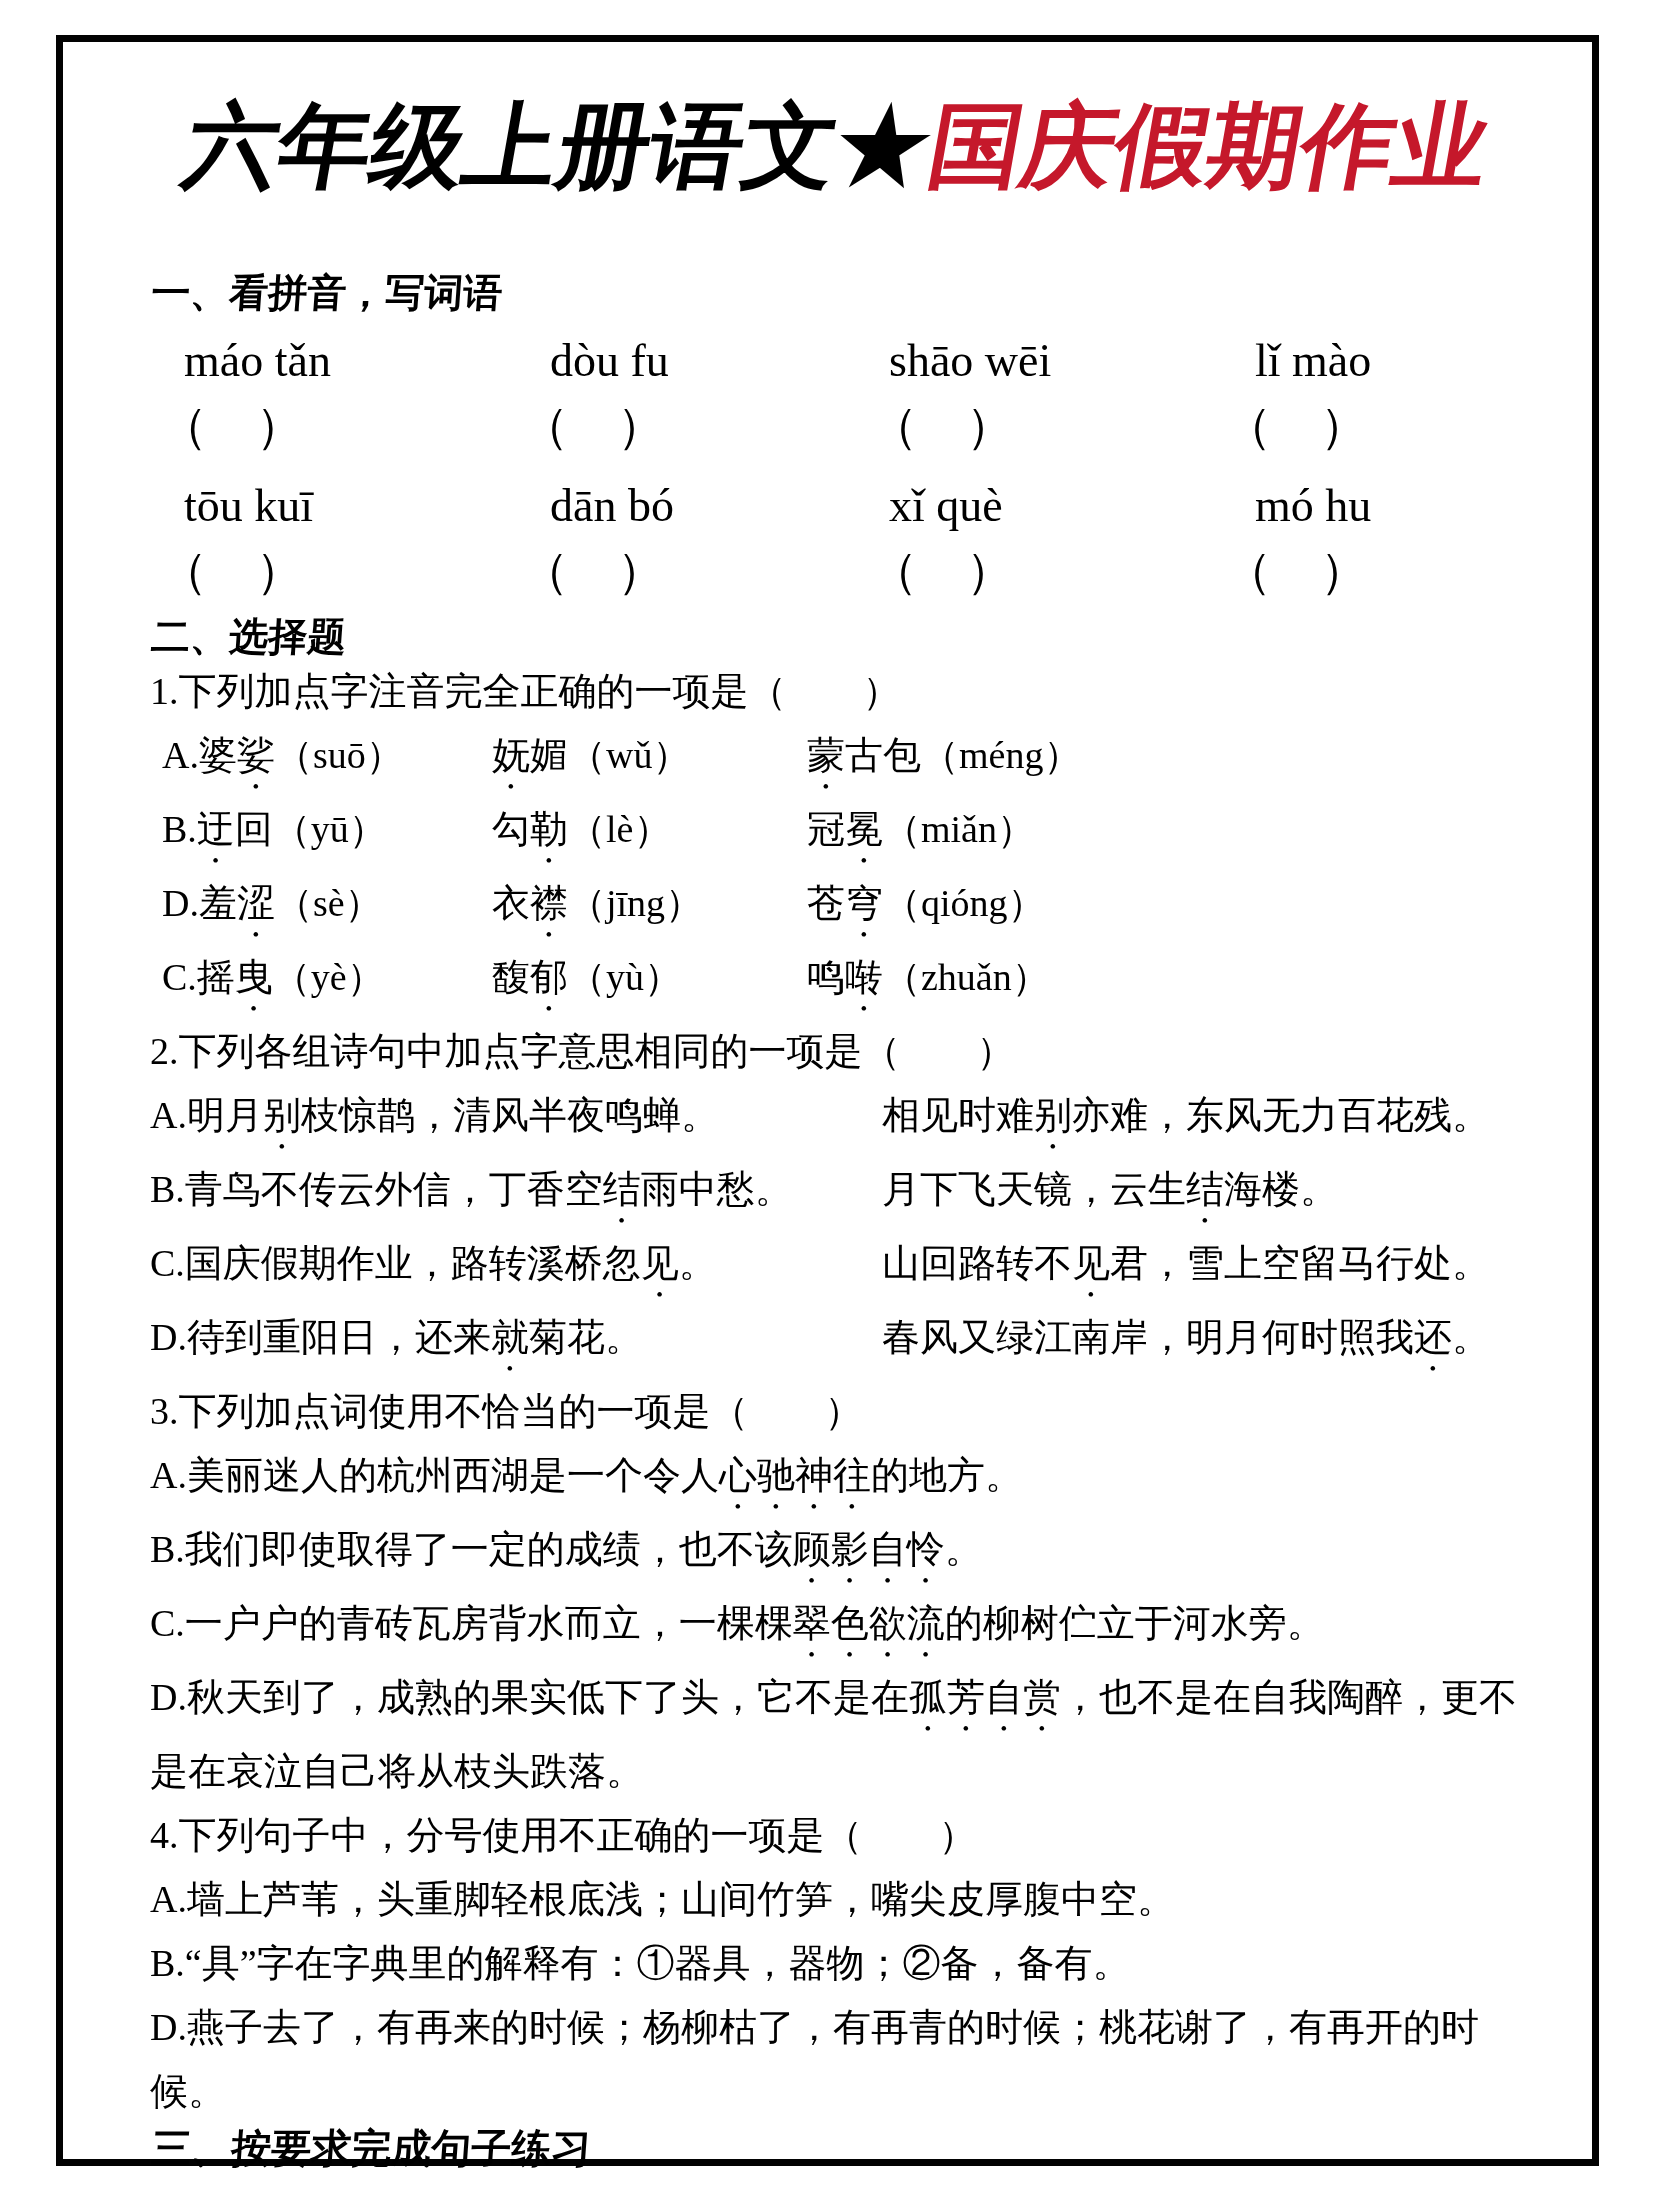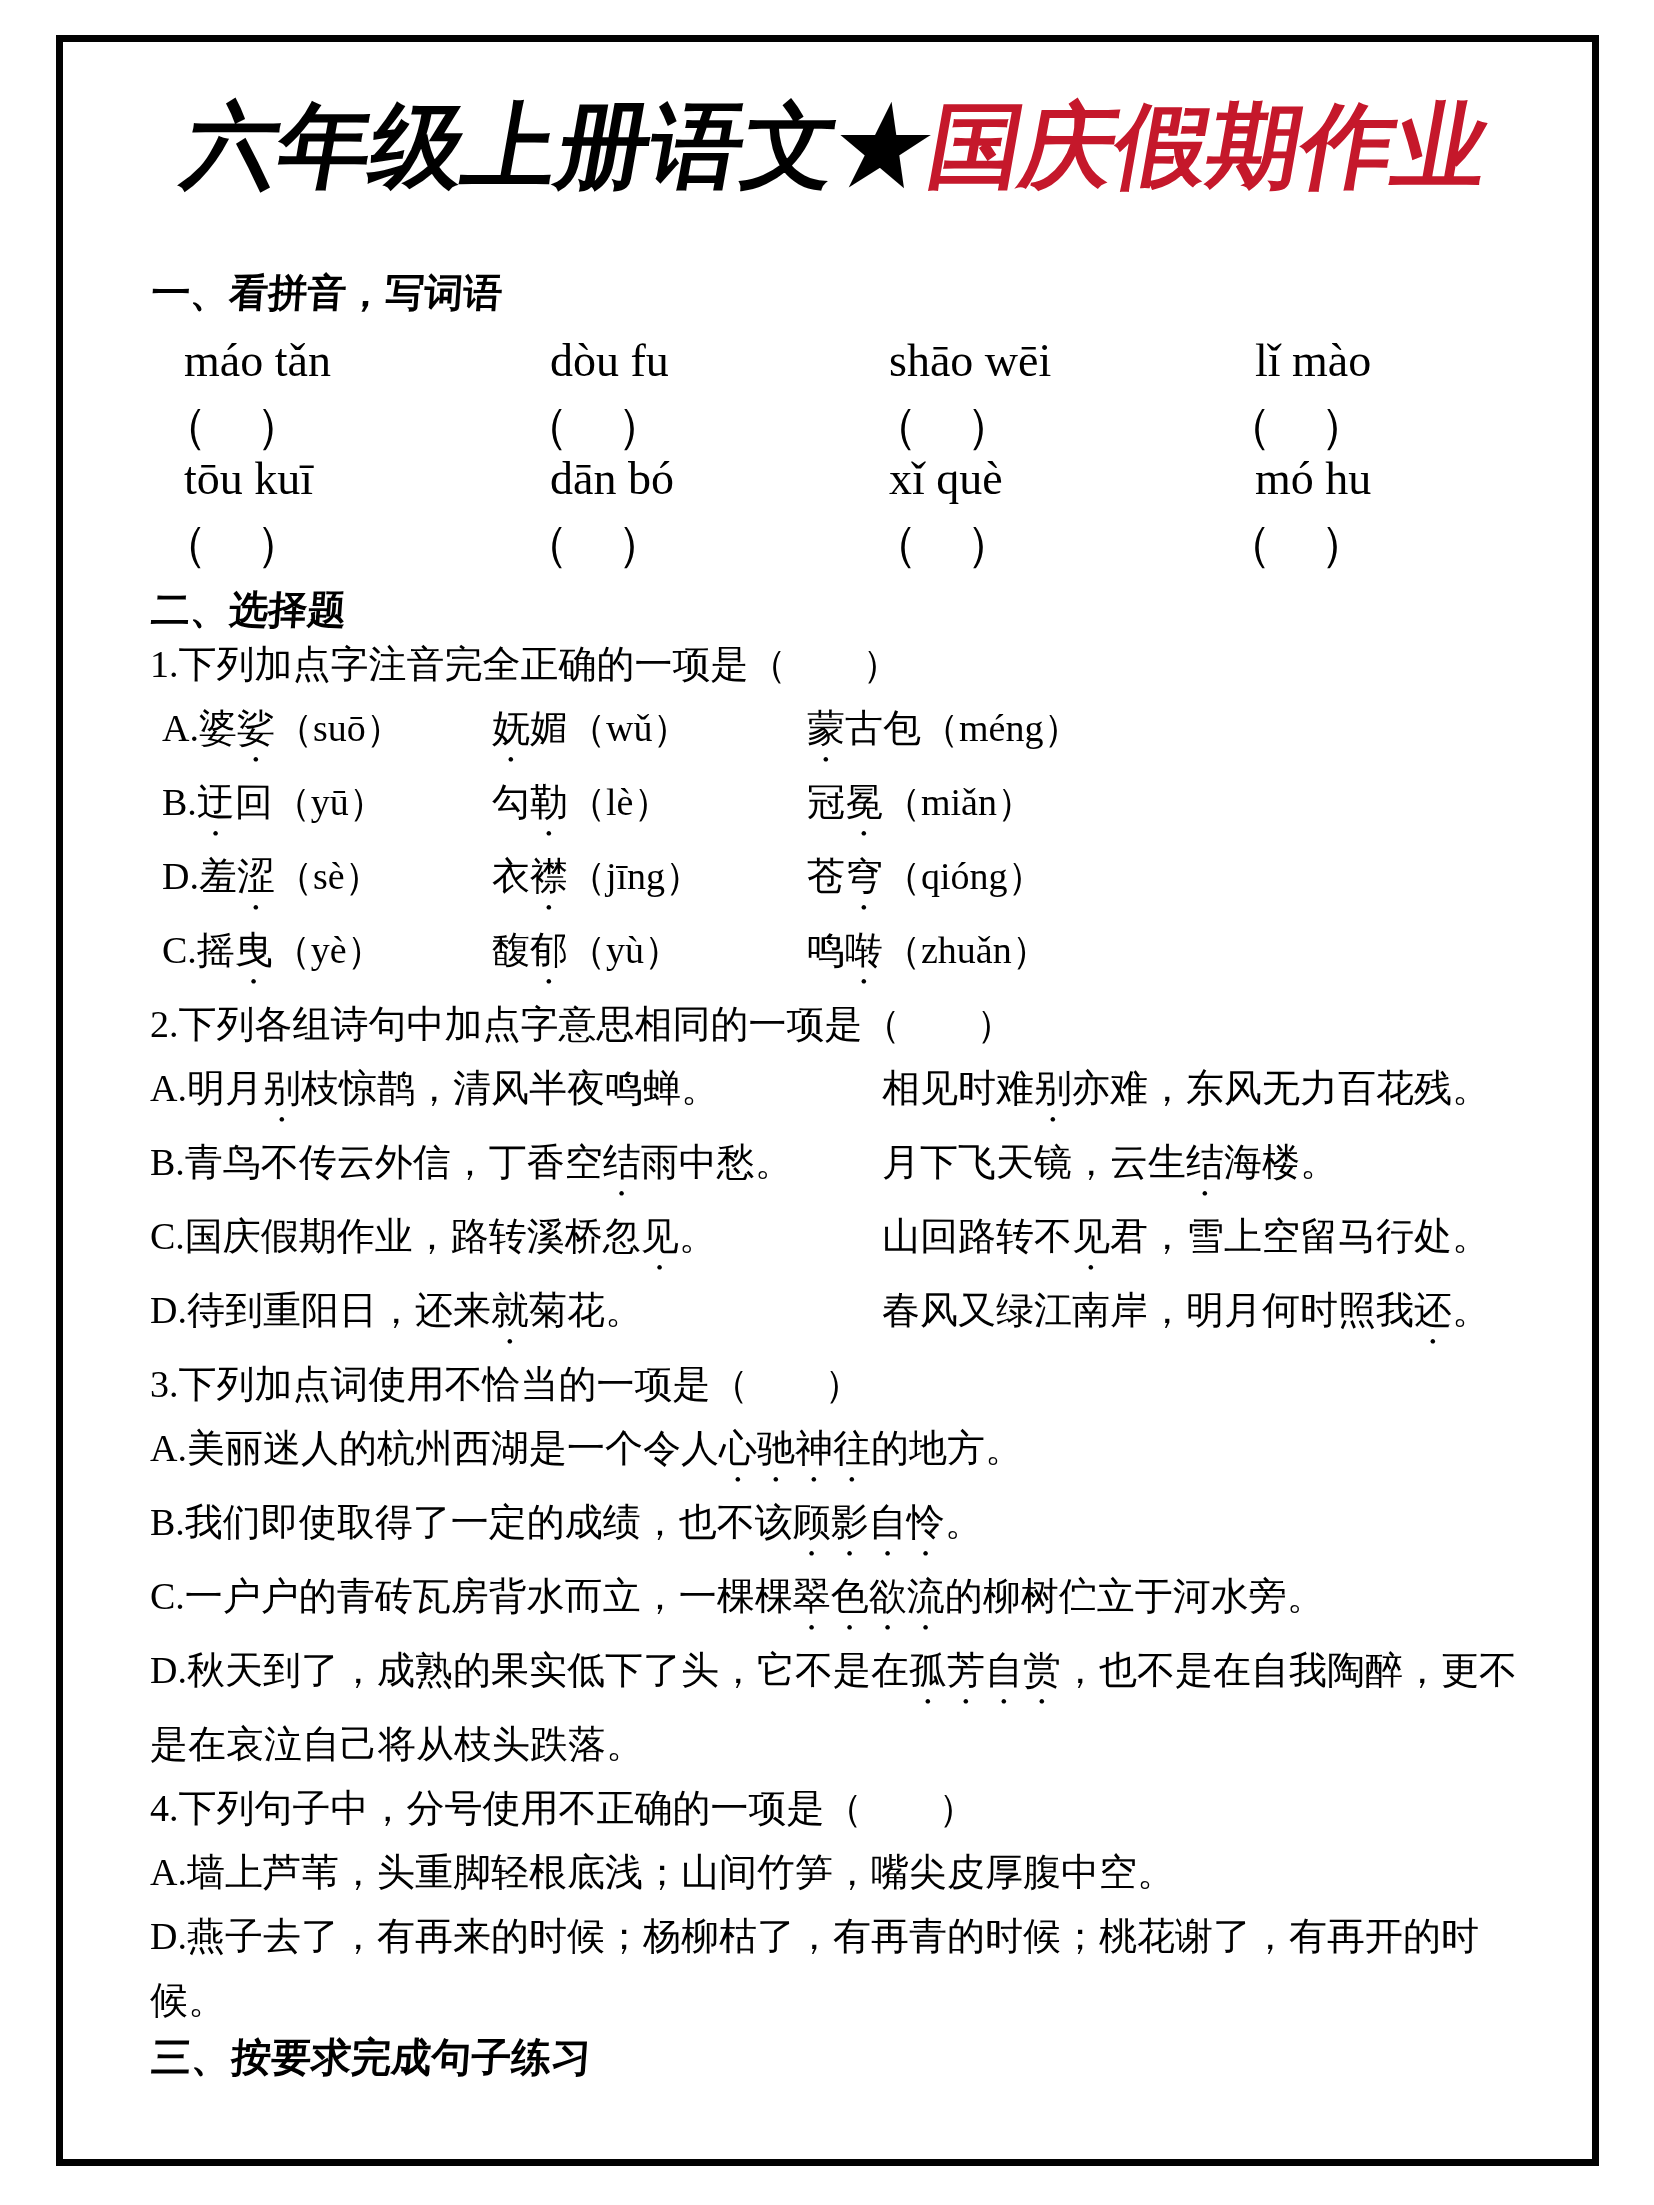--- a/index.html
+++ b/index.html
@@ -23,21 +23,21 @@
   .heading{
     font-weight:bold;font-size:39px;line-height:1;
     transform:skewX(-4deg);transform-origin:left bottom;
   }
   .h1{margin-top:80px;}
   .h2{margin-top:19.4px;}
   .h3{margin-top:5.8px;font-size:40px;}
   
   .py-words{position:relative;height:48px;font-size:46px;line-height:48px;text-align:center;}
   .py-words.r1{margin-top:25px;}
-  .py-words.r2{margin-top:2px;}
+  .py-words.r2{margin-top:29px;}
   .py-parens{position:relative;height:54px;font-size:48px;line-height:54px;}
   .py-parens.r1{margin-top:13.6px;}
   .py-parens.r2{margin-top:14.5px;}
   .py-words span,.py-parens span{position:absolute;top:0;white-space:nowrap;}
   .pw0{left:34px;}  .pw1{left:400px;}  .pw2{left:739px;} .pw3{left:1105px;}
   .pp0{left:9.7px;}  .pp1{left:371px;}  .pp2{left:720px;} .pp3{left:1074px;}
   
   .choice-body{margin-top:2.4px;}
   .bline{font-size:38px;line-height:64px;}
   .row3{display:flex;margin-left:12px;}
@@ -134,20 +134,21 @@
     </div>
 
     <div class="bline">3.下列加点词使用不恰当的一项是（　　）</div>
     <div class="bline"><span>A.美丽迷人的杭州西湖是一个令人</span><span class="em-dot">心驰神往</span><span>的地方。</span></div>
     <div class="bline"><span>B.我们即使取得了一定的成绩，也不该</span><span class="em-dot">顾影自怜</span><span>。</span></div>
     <div class="bline"><span>C.一户户的青砖瓦房背水而立，一棵棵</span><span class="em-dot">翠色欲流</span><span>的柳树伫立于河水旁。</span></div>
     <div class="bline"><span>D.秋天到了，成熟的果实低下了头，它不是在</span><span class="em-dot">孤芳自赏</span><span>，也不是在自我陶醉，更不是在哀泣自己将从枝头跌落。</span></div>
 
     <div class="bline">4.下列句子中，分号使用不正确的一项是（　　）</div>
     <div class="bline">A.墙上芦苇，头重脚轻根底浅；山间竹笋，嘴尖皮厚腹中空。</div>
+    <div class="bline">B.“具”字在字典里的解释有：①器具，器物；②备，备有。</div>
     <div class="bline">D.燕子去了，有再来的时候；杨柳枯了，有再青的时候；桃花谢了，有再开的时候。</div>
 
   </div>
 
   <div class="heading h3">三、按要求完成句子练习</div>
 
 </div>
 
 
 </body></html>

